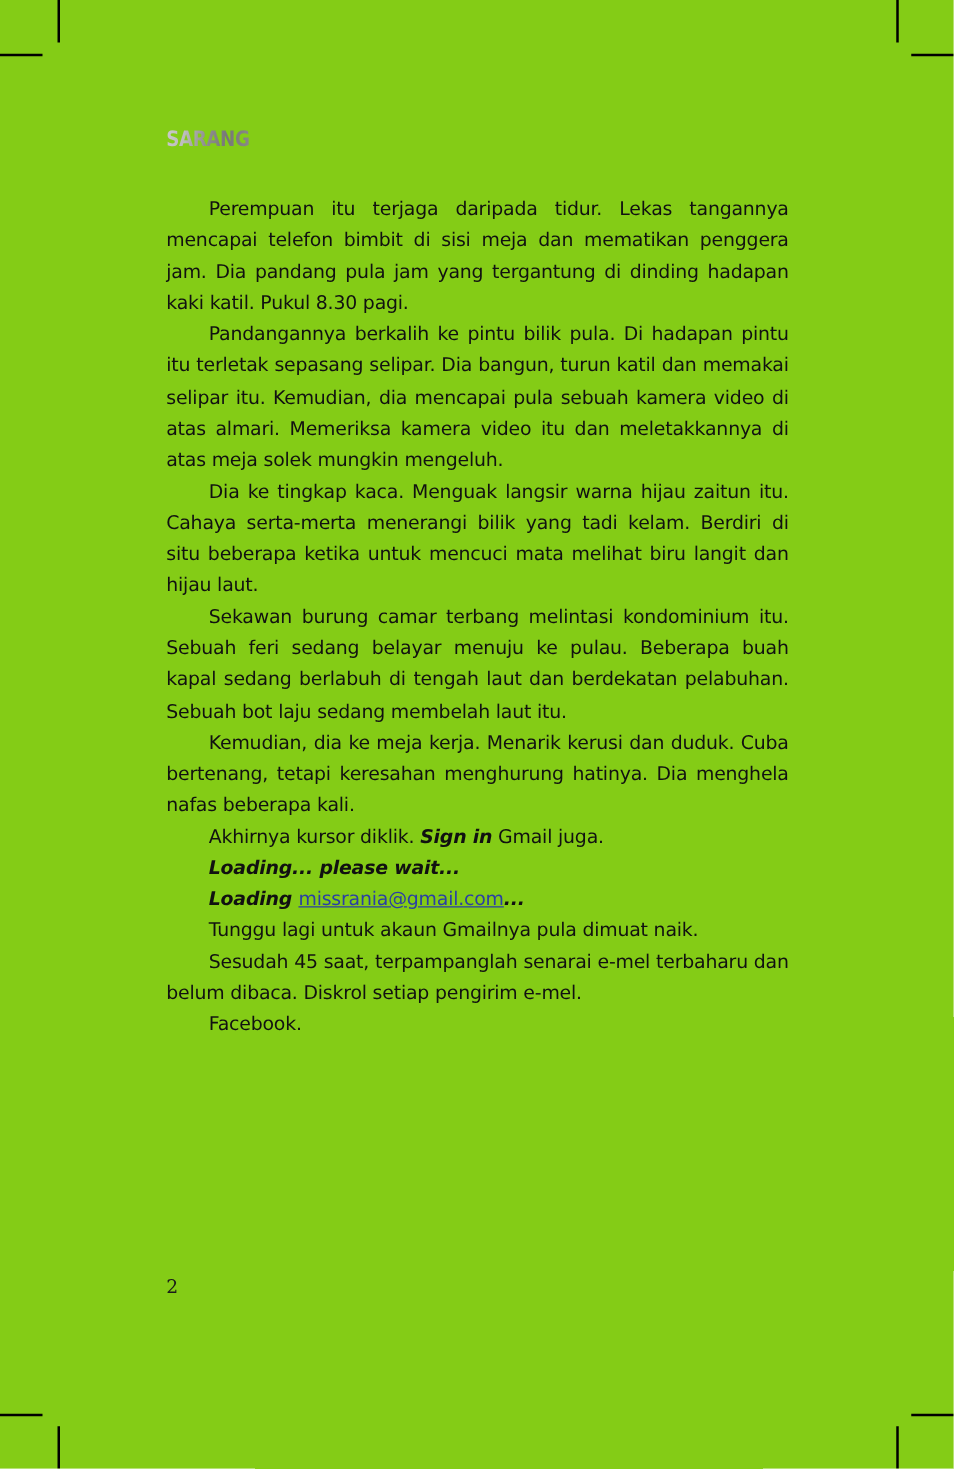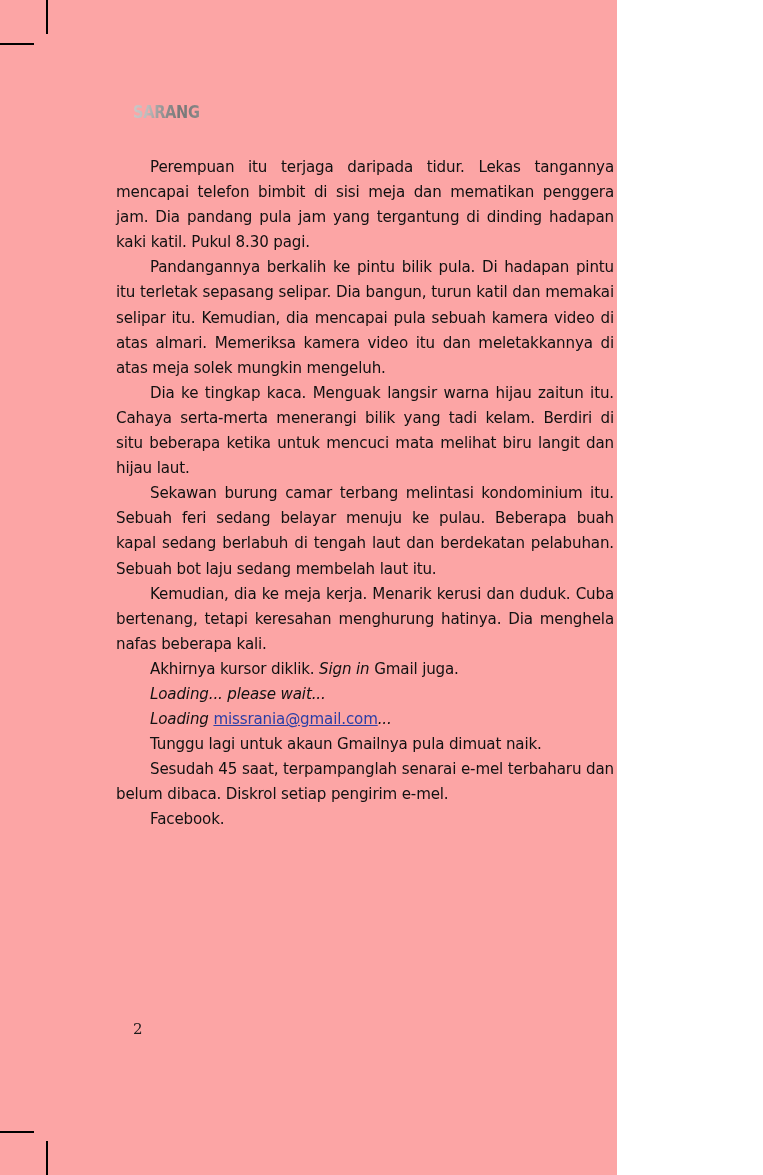--- a/index.html
+++ b/index.html
@@ -3,23 +3,23 @@
 <meta charset="utf-8">
 <style>
   html, body {
     margin: 0;
     padding: 0;
     background: #ffffff;
   }
 
   #page {
     position: relative;
-    width: 617px;
+    width: 763px;
     height: 1175px;
-    background: #fca5a5;
+    background: #84cc16;
     overflow: hidden;
     font-family: "DejaVu Sans", "Liberation Sans", sans-serif;
   }
 
   
   .crop {
     position: absolute;
     background: #000000;
   }
   .crop-v { width: 1.5px; height: 34px; }
@@ -50,40 +50,41 @@
     background-clip: text;
     color: transparent;
     -webkit-text-fill-color: transparent;
     white-space: nowrap;
     user-select: none;
   }
 
   
   .text-block {
     position: absolute;
-    left: 116px;
+    left: 133px;
     top: 155px;
     width: 498px;
   }
 
   .para {
     margin: 0;
     text-align: justify;
     text-justify: inter-word;
     font-family: "DejaVu Sans", "Liberation Sans", sans-serif;
     font-size: 15.1px;
     line-height: 25.1px;
     color: #111111;
     letter-spacing: -0.15px;
     text-indent: 34px;
     -webkit-font-smoothing: none;
   }
 
   .para em {
     font-style: italic;
+    font-weight: bold;
   }
 
   a.maillink {
     color: #2a3ea6;
     text-decoration: underline;
   }
 
   
   .folio {
     position: absolute;

